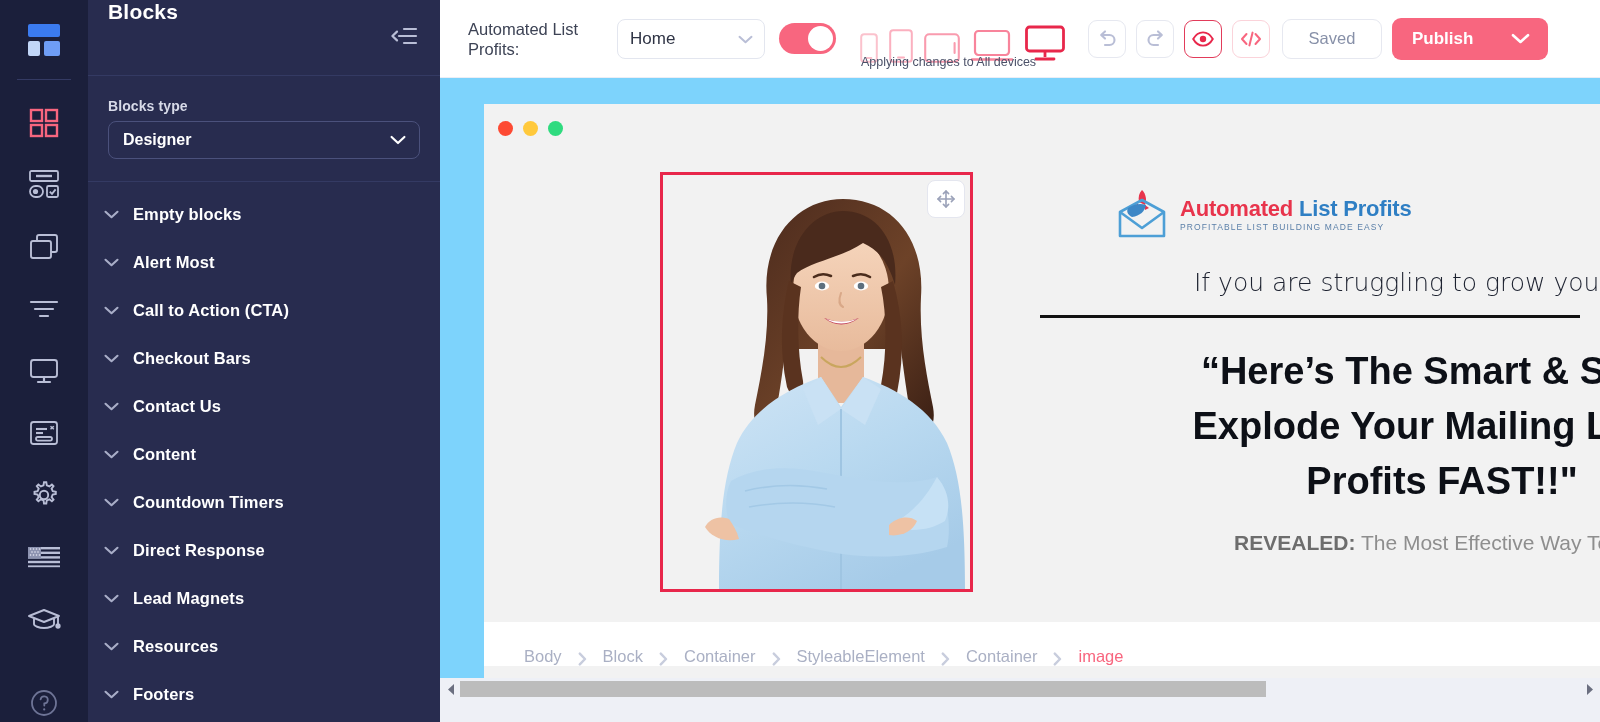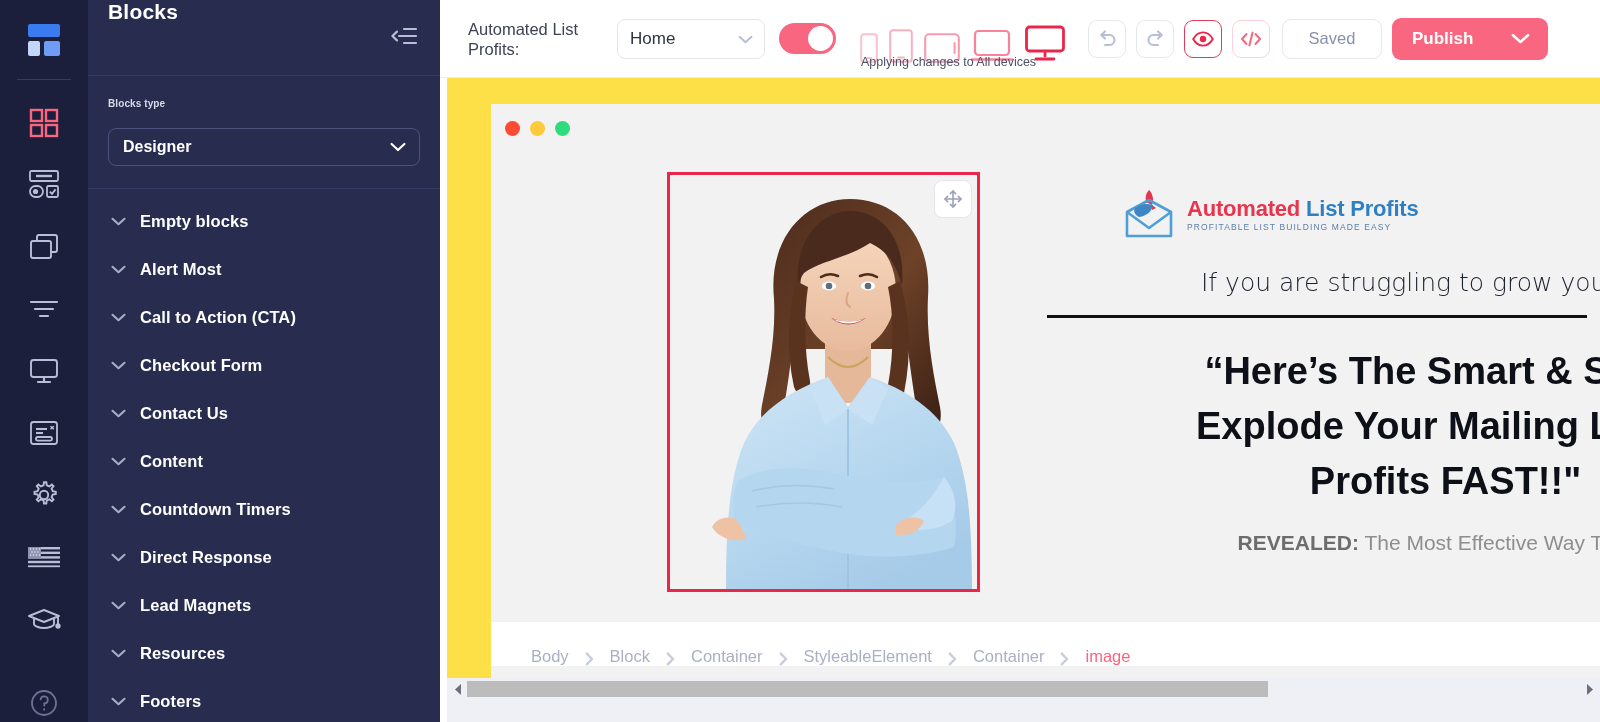--- a/index.html
+++ b/index.html
@@ -32,31 +32,31 @@
     width: 352px; flex: 0 0 352px; height: 722px; background: #282c4f;
     display: flex; flex-direction: column; position: relative;
   }
   .panel-head {
     height: 76px; flex: 0 0 76px; display: flex; align-items: flex-start;
     padding: 0 20px 0 20px; border-bottom: 1px solid #343a63; position: relative;
   }
   .panel-title { color: #ffffff; font-size: 21px; font-weight: bold; letter-spacing: .2px; }
   .panel-collapse { position: absolute; right: 22px; top: 50%; transform: translateY(-50%); cursor: pointer; }
   .panel-body { padding: 22px 20px 0 20px; }
-  .blocks-type-label { color: #d7dae8; font-size: 10px; font-weight: bold; margin-bottom: 19px; letter-spacing: .1px; }
+  .blocks-type-label { color: #d7dae8; font-size: 14px; font-weight: bold; margin-bottom: 7px; letter-spacing: .1px; }
   .select {
     height: 38px; border: 1px solid #4b517c; border-radius: 8px;
     display: flex; align-items: center; padding: 0 14px;
     color: #ffffff; font-size: 16px; font-weight: bold; position: relative; cursor: pointer;
   }
   .select .chev { position: absolute; right: 13px; top: 50%; transform: translateY(-50%); }
   .panel-sep { height: 1px; background: #343a63; margin: 22px 0 0 0; }
   .cat-list { margin-top: 8px; overflow: hidden; }
   .cat {
-    height: 48px; display: flex; align-items: center; padding-left: 23px; cursor: pointer;
+    height: 48px; display: flex; align-items: center; padding-left: 16px; cursor: pointer;
   }
   .cat .cchev { margin-right: 14px; display:flex; }
   .cat-label { color: #ffffff; font-size: 16.5px; font-weight: bold; letter-spacing: .1px; }
 
   
   .main { flex: 1 1 auto; height: 722px; background: #ffffff; display: flex; flex-direction: column; position: relative; min-width: 0; }
 
   .toolbar {
     height: 78px; flex: 0 0 78px; background: #ffffff;
     display: flex; align-items: center; padding-left: 28px; position: relative;
@@ -97,21 +97,21 @@
     border: 1.6px solid #e6e8f0; background: #fff; color: #8790a8; font-size: 16.5px;
     display: flex; align-items: center; justify-content: center; cursor: pointer;
   }
   .publish-btn {
     margin-left: 10px; margin-right: 16px; height: 42px; border-radius: 9px; background: #f8667f;
     color: #fff; font-size: 17px; font-weight: bold; display: flex; align-items: center;
     padding: 0 18px 0 20px; cursor: pointer; gap: 38px; white-space: nowrap;
   }
 
   
-  .canvas-wrap { flex: 1 1 auto; background: #fde047; position: relative; overflow: hidden; margin-left: 7px; }
+  .canvas-wrap { flex: 1 1 auto; background: #7dd3fc; position: relative; overflow: hidden; }
   .browser {
     position: absolute; left: 44px; top: 26px; right: -250px; bottom: 0;
     background: #f2f2f2; display: flex; flex-direction: column;
   }
   .dots { height: 48px; display: flex; align-items: center; padding-left: 14px; gap: 10px; flex: 0 0 48px; }
   .dot { width: 15px; height: 15px; border-radius: 50%; }
   .d-red { background: #fd4a33; } .d-yel { background: #ffc93c; } .d-grn { background: #2fdb7f; }
 
   .page { flex: 1 1 auto; display: flex; padding: 20px 0 0 0; position: relative; }
 
@@ -357,21 +357,21 @@
             </svg>
         </span>
         <span class="cat-label">Call to Action (CTA)</span>
       </div>
       <div class="cat">
         <span class="cchev">
           <svg width="15" height="9" viewBox="0 0 15 9" fill="none" stroke="#a9aec8" stroke-width="2.1" stroke-linecap="round" stroke-linejoin="round">
               <polyline points="1.5,1.8 7.5,7.2 13.5,1.8"></polyline>
             </svg>
         </span>
-        <span class="cat-label">Checkout Form</span>
+        <span class="cat-label">Checkout Bars</span>
       </div>
       <div class="cat">
         <span class="cchev">
           <svg width="15" height="9" viewBox="0 0 15 9" fill="none" stroke="#a9aec8" stroke-width="2.1" stroke-linecap="round" stroke-linejoin="round">
               <polyline points="1.5,1.8 7.5,7.2 13.5,1.8"></polyline>
             </svg>
         </span>
         <span class="cat-label">Contact Us</span>
       </div>
       <div class="cat">

